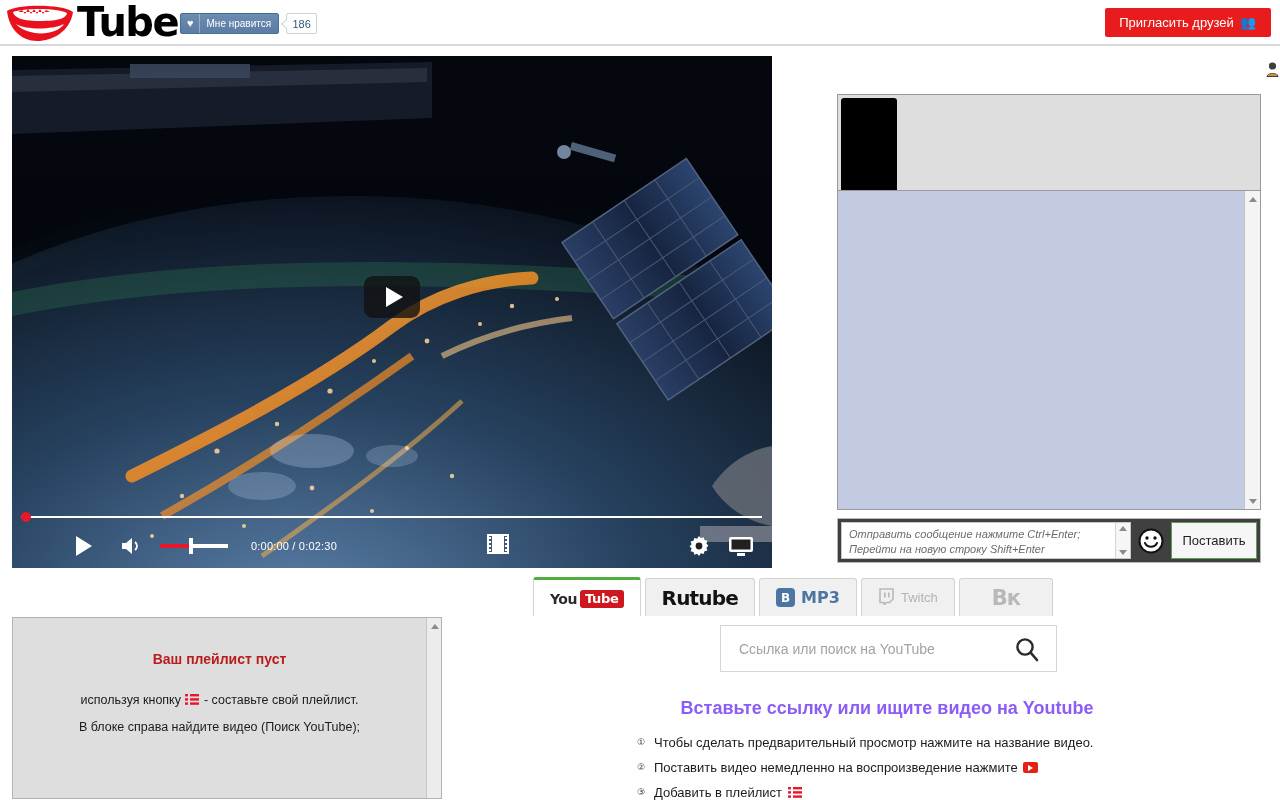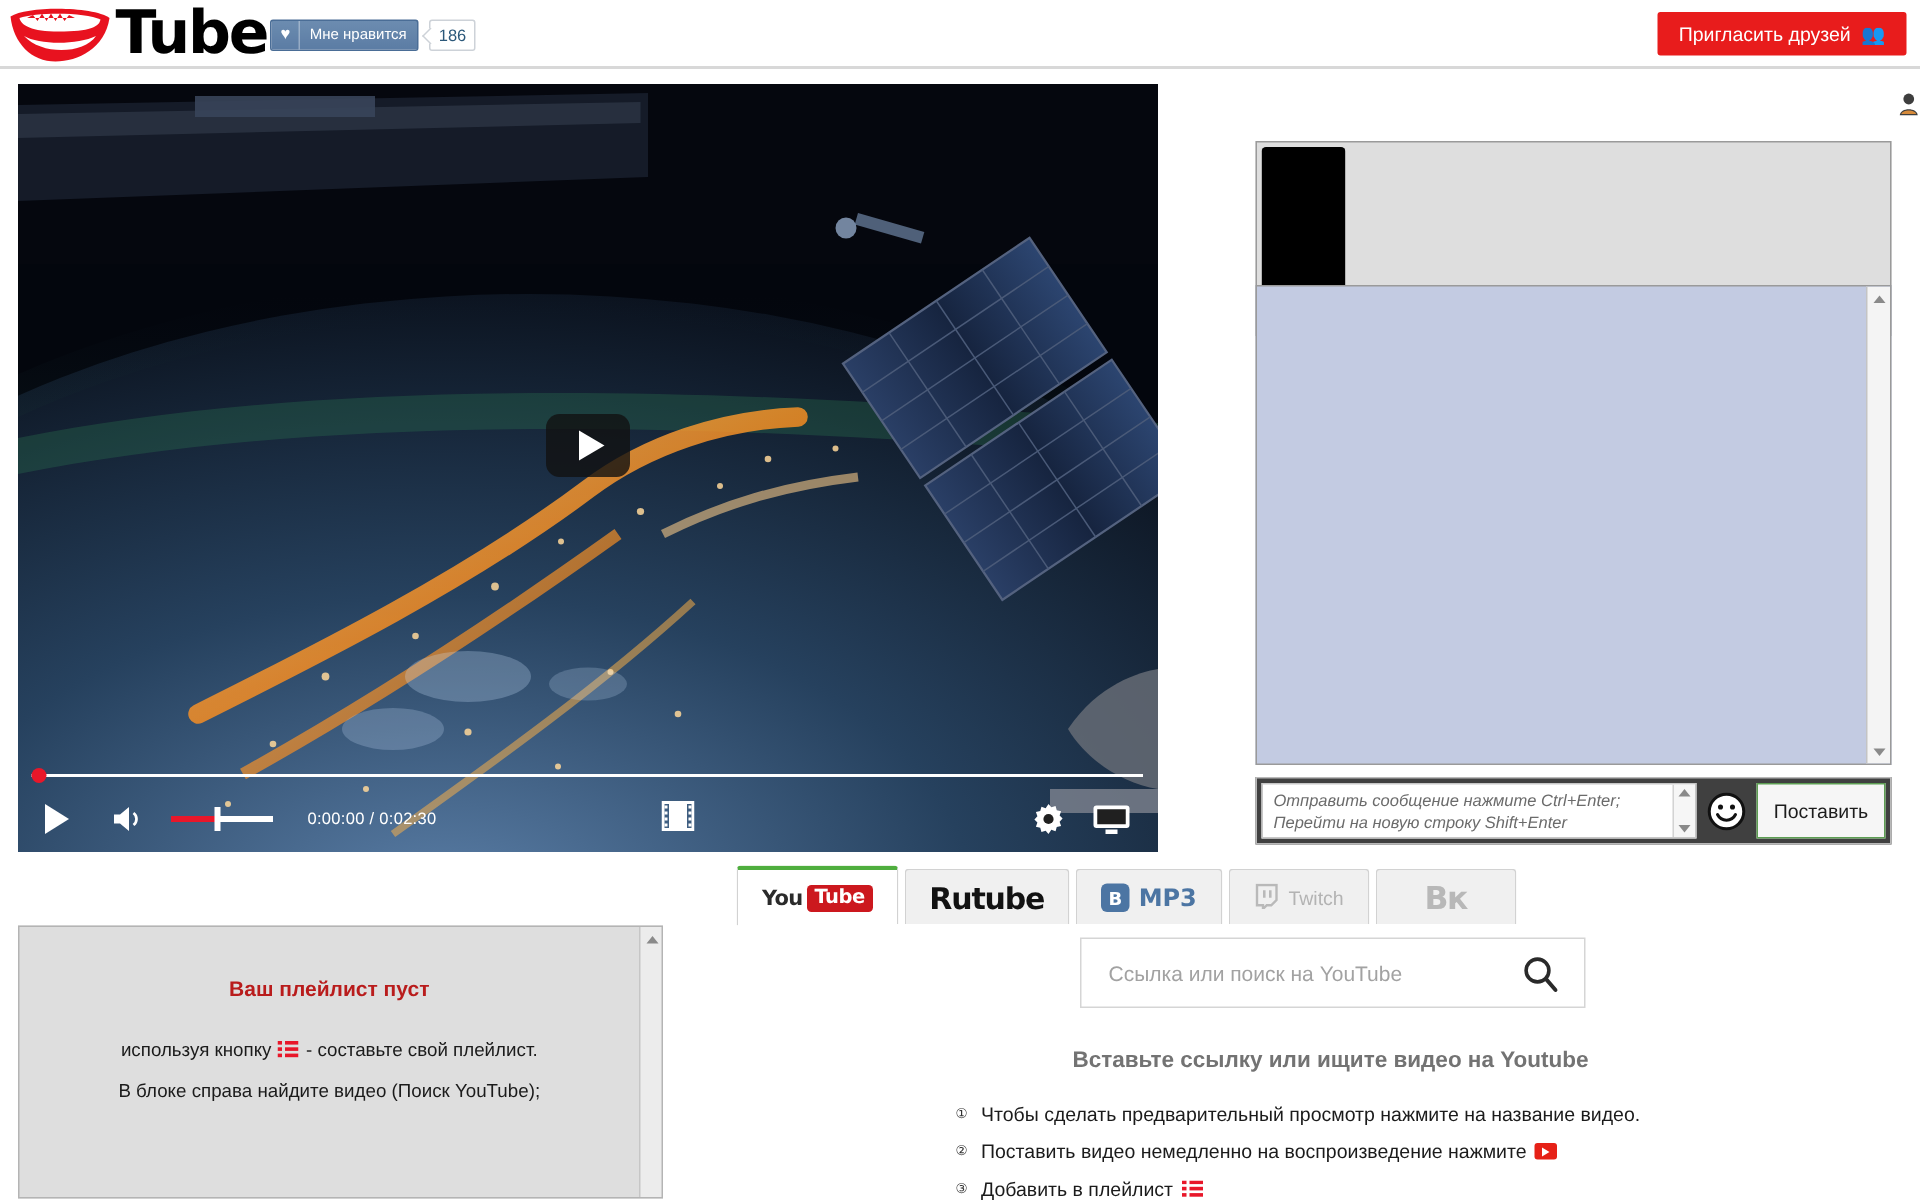--- a/index.html
+++ b/index.html
@@ -183,20 +183,21 @@
     background: #e8172a;
     cursor: pointer;
   }
 
   .ctrl-bar {
     position: absolute;
     left: 0; right: 0; bottom: 0;
     height: 44px;
     display: flex;
     align-items: center;
+    padding-left: 46px;
   }
 
   .ctrl-play {
     width: 0; height: 0;
     border-left: 16px solid #ffffff;
     border-top: 10px solid transparent;
     border-bottom: 10px solid transparent;
     margin-left: 18px;
     cursor: pointer;
   }
@@ -436,23 +437,23 @@
   }
   .pl-body .list-ic {
     display: inline-block;
     vertical-align: -2px;
     margin: 0 1px;
   }
 
   
   .tabs {
     position: absolute;
-    left: 491px; top: 577px;
-    display: flex;
-    align-items: flex-end;
+    left: 533px; top: 577px;
+    display: flex;
+    align-items: center;
     gap: 4px;
   }
   .tab {
     height: 38px;
     min-width: 94px;
     background: #f0f0f0;
     border: 1px solid #d2d2d2;
     border-bottom: none;
     border-radius: 3px 3px 0 0;
     display: flex;
@@ -556,23 +557,23 @@
     font-size: 14px;
     color: #a2a2a2;
   }
   .search-ic { cursor: pointer; display: flex; }
 
   .hint-title {
     position: absolute;
     left: 0; right: 0;
     top: 82px;
     text-align: center;
-    font-size: 15px;
+    font-size: 18px;
     font-weight: bold;
-    color: #737373;
+    color: #8b5cf6;
   }
 
   .hints {
     position: absolute;
     left: 130px;
     top: 114px;
     font-size: 13px;
     color: #1b1b1b;
     line-height: 25px;
   }

